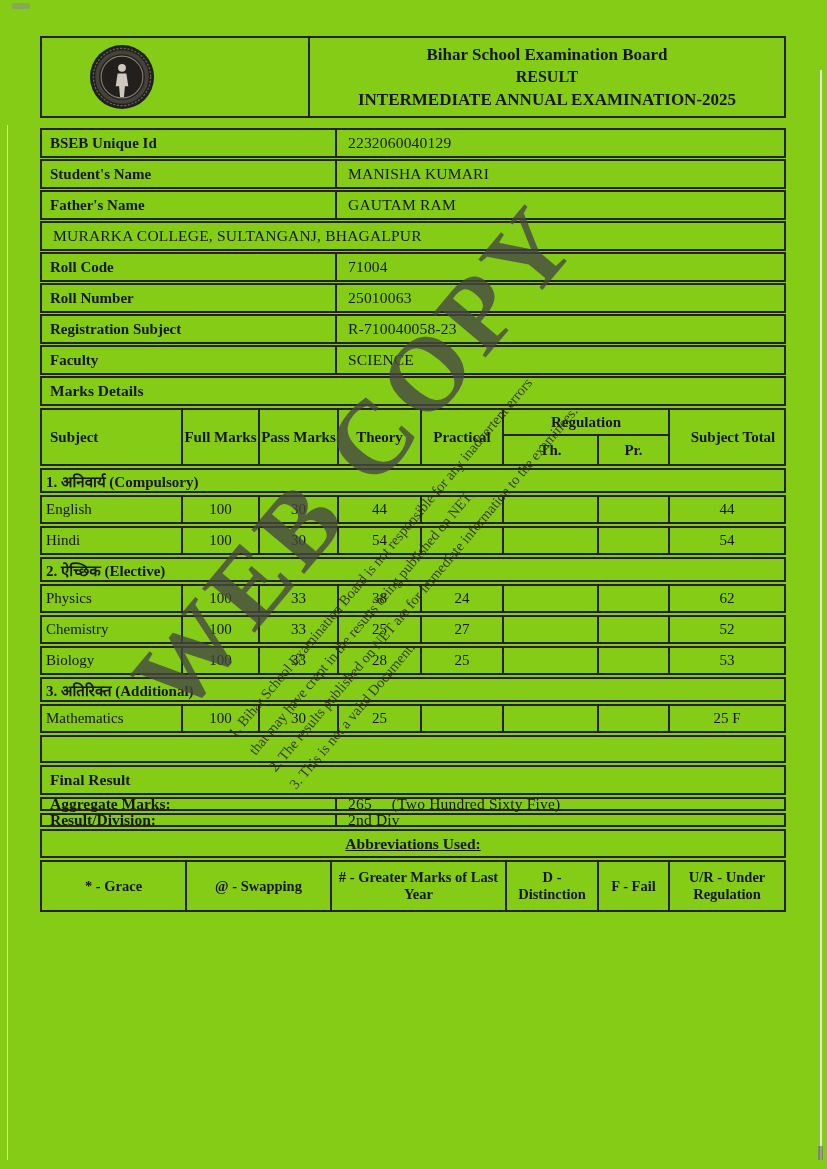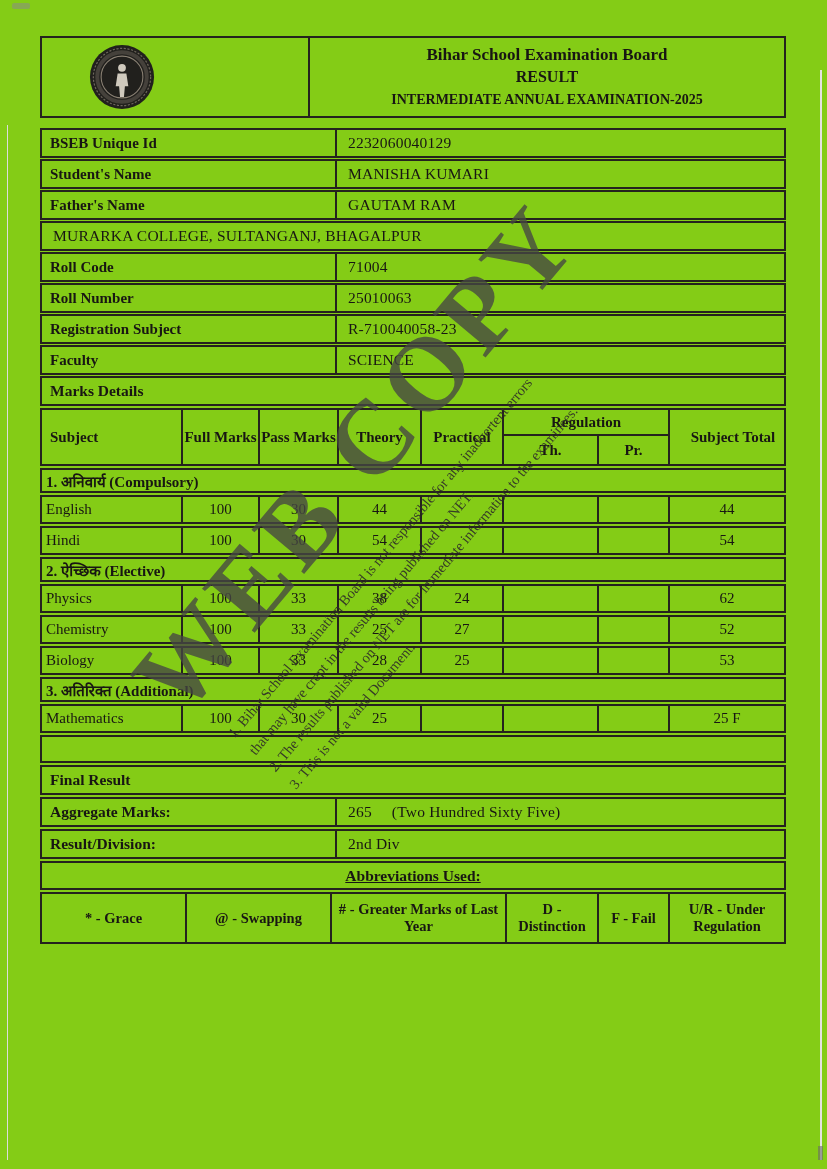--- a/index.html
+++ b/index.html
@@ -11,21 +11,21 @@
   .content{position:absolute;left:40px;top:36px;width:746px;}
   .box{border:2px solid #25221e;box-sizing:border-box;background:transparent;}
 
   
   .hdr{display:flex;height:82px;margin-bottom:10px;}
   .logo-cell{width:268px;border-right:2px solid #25221e;display:flex;align-items:center;box-sizing:border-box;}
   .seal{margin-left:46px;width:68px;height:68px;}
   .title-cell{flex:1;display:flex;flex-direction:column;justify-content:center;align-items:center;text-align:center;}
   .t1{font-weight:bold;font-size:17px;line-height:23px;}
   .t2{font-weight:bold;font-size:16px;line-height:22px;}
-  .t3{font-weight:bold;font-size:14px;line-height:23px;}
+  .t3{font-weight:bold;font-size:17px;line-height:23px;}
 
   
   .info-row{display:flex;height:30px;margin-bottom:1px;}
   .lbl{width:295px;border-right:2px solid #25221e;box-sizing:border-box;
        font-weight:bold;font-size:15px;display:flex;align-items:center;padding-left:8px;}
   .val{flex:1;font-size:15.5px;display:flex;align-items:center;padding-left:11px;letter-spacing:.2px;}
 
   
   .bar{height:30px;margin-bottom:2px;display:flex;align-items:center;
        font-weight:bold;font-size:15.5px;padding-left:8px;}
@@ -43,21 +43,21 @@
   .c-th{grid-column:6;grid-row:2;}
   .c-pr{grid-column:7;grid-row:2;}
   .c-tot{grid-column:8;padding-left:12px;}
   .mrow{height:29px;margin-bottom:2px;}
   .mrow .dc{display:flex;align-items:center;justify-content:center;font-size:15px;box-sizing:border-box;}
   .mrow .dc.subj{justify-content:flex-start;padding-left:4px;}
 
   .empty-row{height:28px;margin-bottom:2px;}
 
   
-  .kv{display:flex;height:30px;margin-bottom:2px;}
+  .kv{display:flex;height:14px;margin-bottom:2px;}
   .kv .lbl{font-size:15.5px;}
   .agg-num{margin-right:20px;}
   .abbr-title{height:29px;margin-bottom:2px;display:flex;align-items:center;justify-content:center;
        font-weight:bold;font-size:15.5px;text-decoration:underline;}
   .abbr-row{display:grid;grid-template-columns:143px 145px 175px 92px 71px 1fr;height:52px;}
   .abbr-row .ac{display:flex;align-items:center;justify-content:center;text-align:center;
        font-weight:bold;font-size:14.5px;line-height:17px;box-sizing:border-box;padding:0 4px;}
 
   
   .web-copy{position:absolute;left:355px;top:458px;

